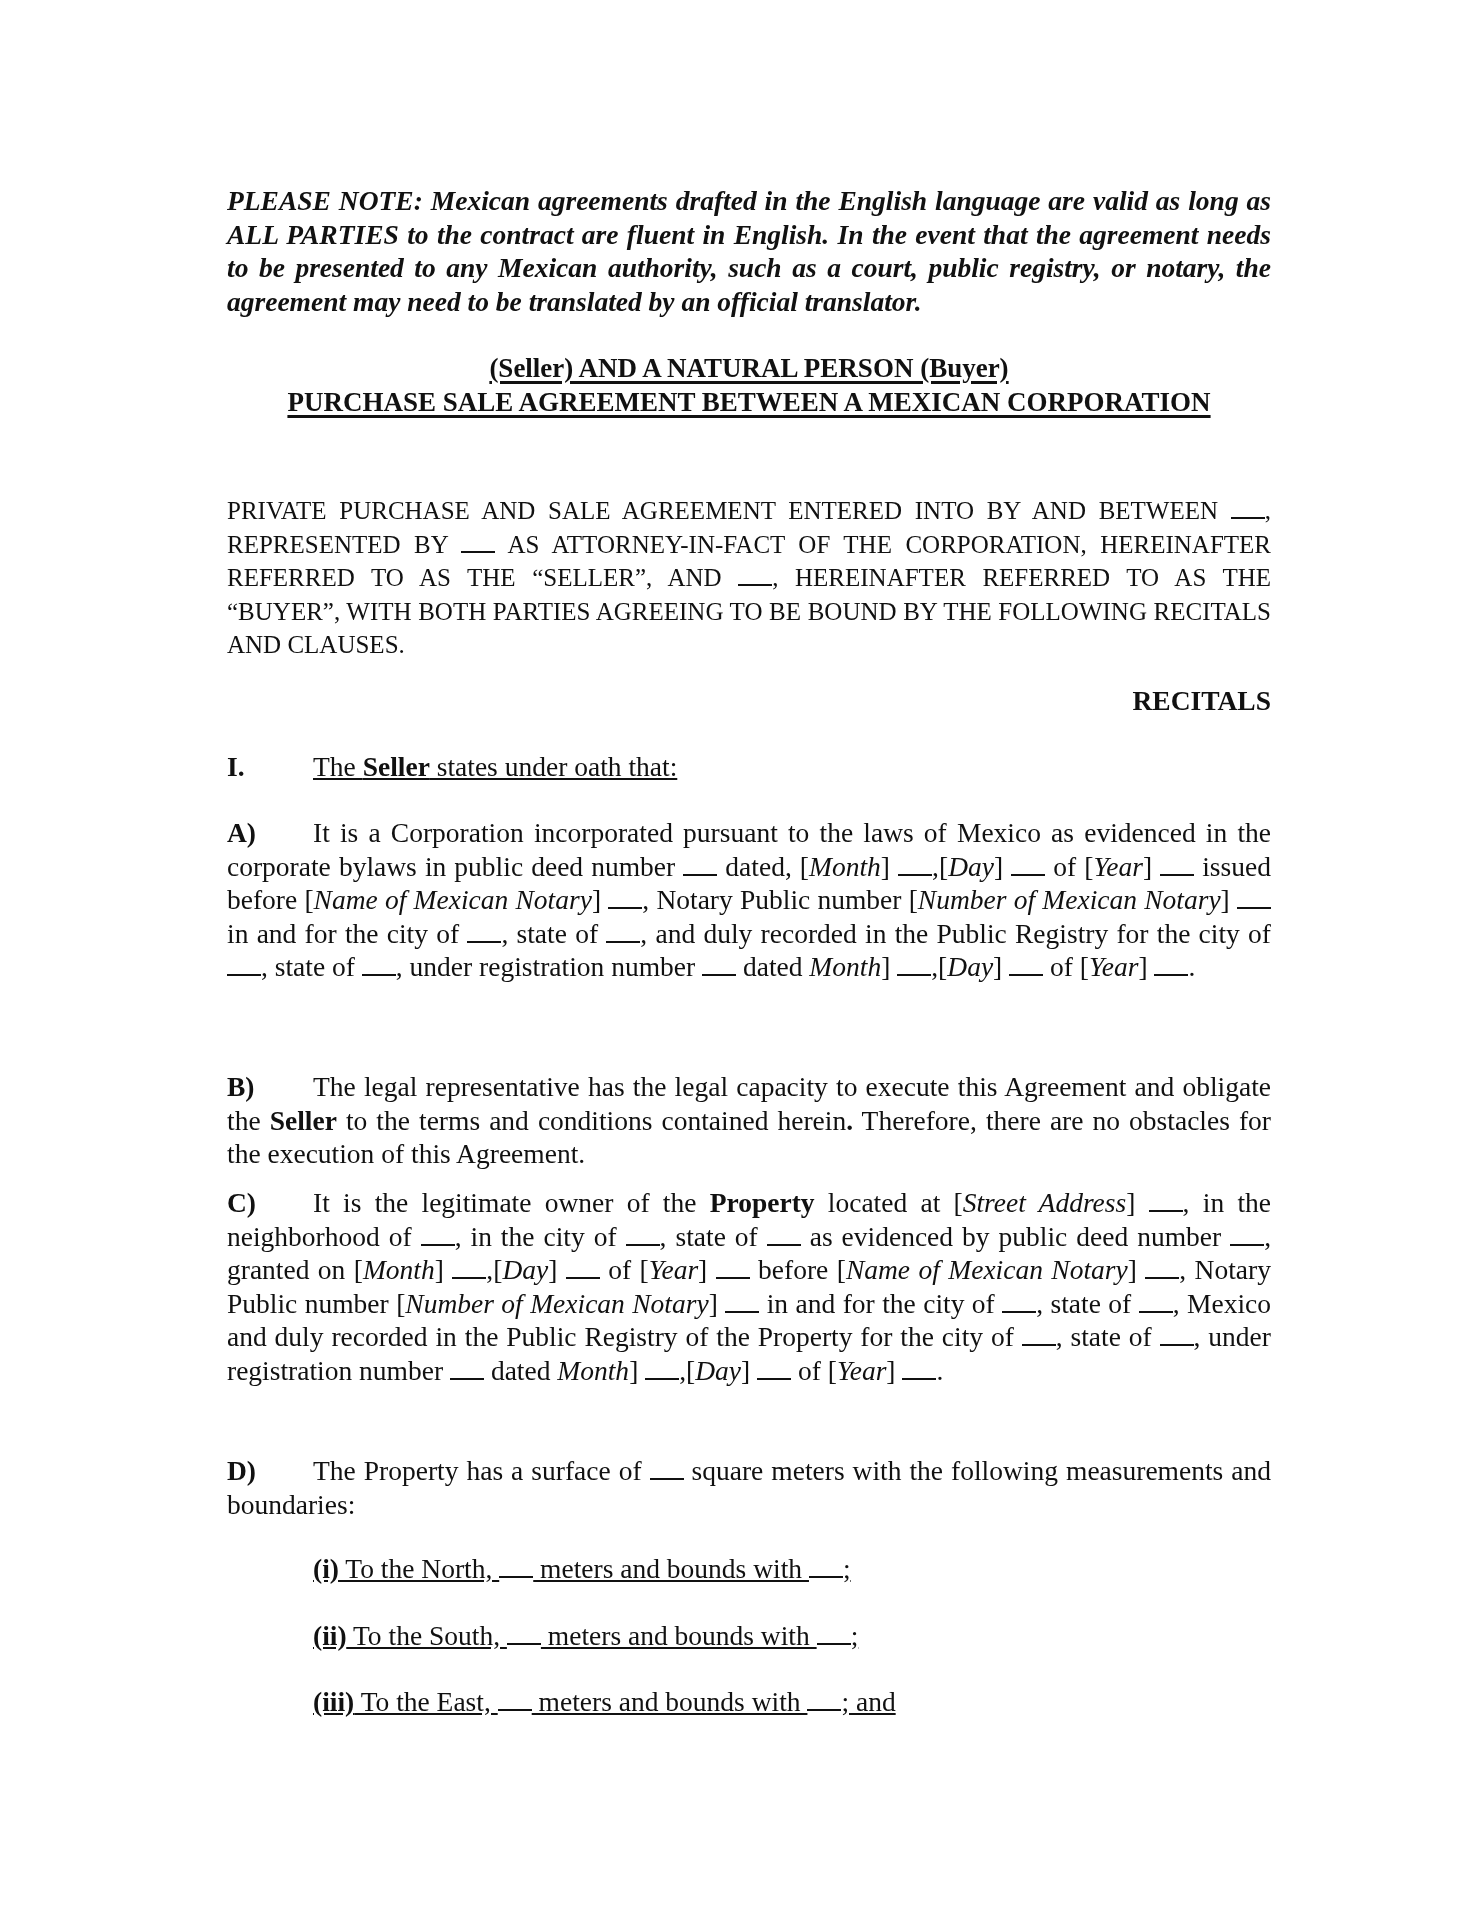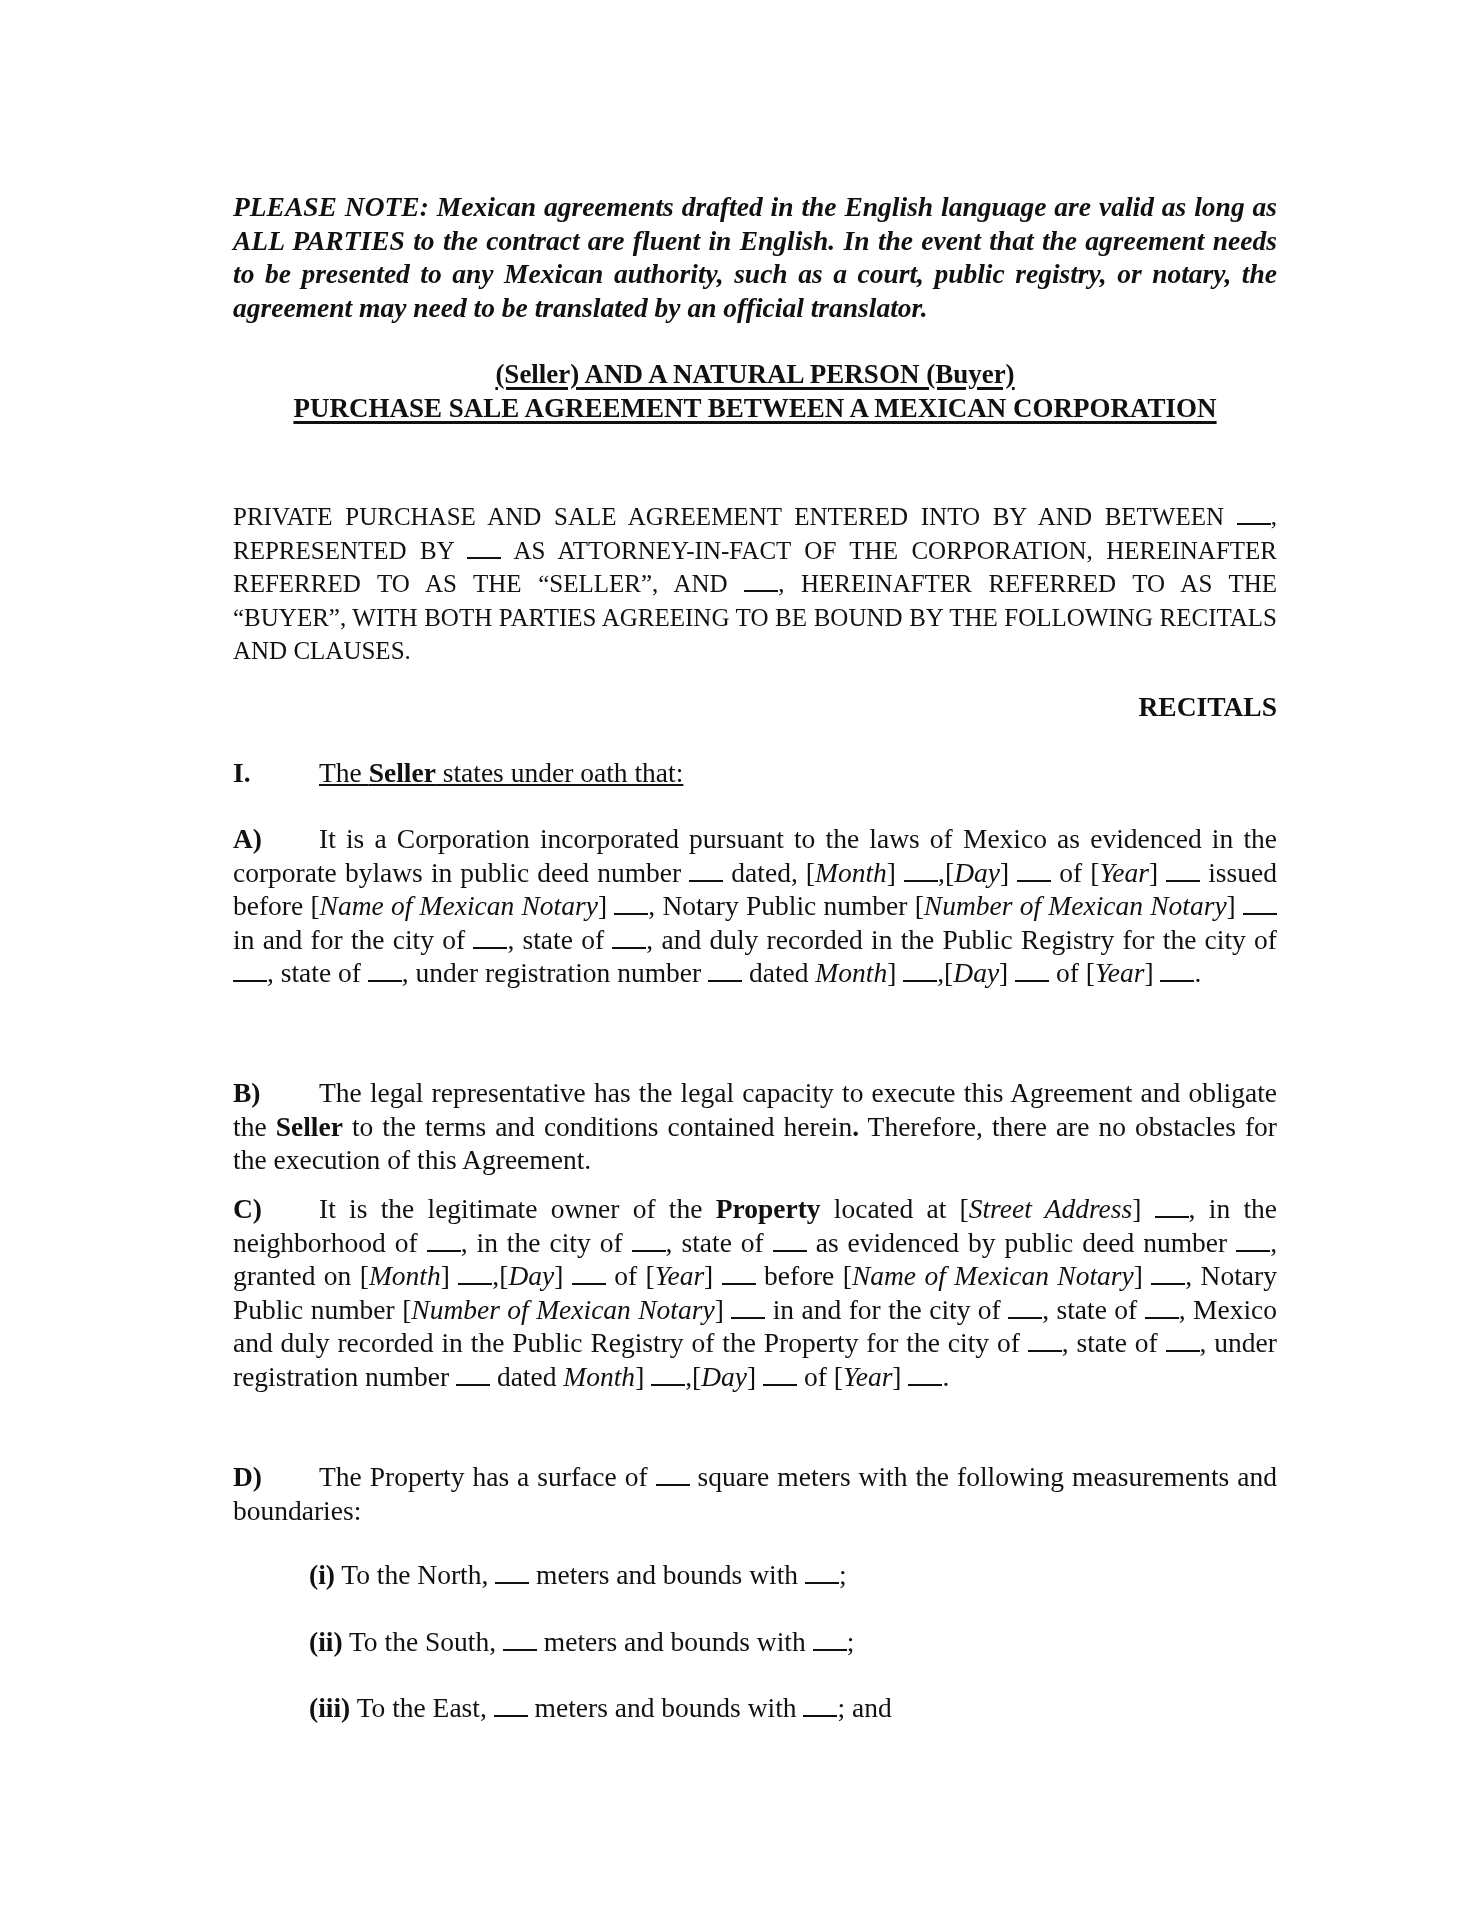--- a/index.html
+++ b/index.html
@@ -2,35 +2,35 @@
 <html><head>
 <meta charset="utf-8">
 <style>
   html, body { margin: 0; padding: 0; background: #ffffff; }
   body { width: 1483px; height: 1920px; position: relative; overflow: hidden; }
   .page {
     position: absolute; left: 217px; top: 0; width: 1044px;
     font-family: "Liberation Serif", "DejaVu Serif", serif;
     color: #111111; font-size: 27.5px; line-height: 33.5px;
   }
-  .blk { position: absolute; left: 0; width: 1044px; margin: 16px; }
+  .blk { position: absolute; left: 0; width: 1044px; margin: 10px; }
   .just { text-align: justify; }
   .note { font-style: italic; font-weight: bold; top: 174px; }
   .title {
     top: 342px; text-align: center; font-weight: bold; font-size: 27px;
     text-decoration: underline; text-decoration-thickness: 3px; text-underline-offset: 4px;
   }
   .intro { top: 484px; font-size: 25px; }
   .recitals { top: 674px; text-align: right; font-weight: bold; }
   .sec1 { top: 740px; text-decoration: underline; }
   .a { top: 806px; }
   .b { top: 1060px; }
   .c { top: 1176px; }
   .d { top: 1444px; }
-  .bd { top: 1542px; left: 76px; width: 900px; }
+  .bd { top: 1542px; left: 86px; width: 900px; text-decoration: underline; }
   .bd p { margin: 0 0 33px 0; }
   .lbl { font-weight: bold; }
   .tab { display: inline-block; width: 86px; }
   .bf { font-weight: bold; }
   .it { font-style: italic; }
   .blank { display: inline-block; width: 28px; border-bottom: 2px solid #111; height: 22px; vertical-align: baseline; }
   .blank.w { width: 34px; }
 </style>
 </head>
 <body>

